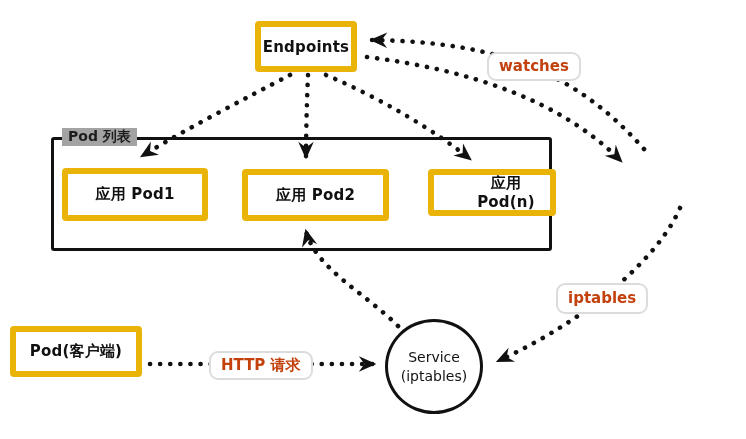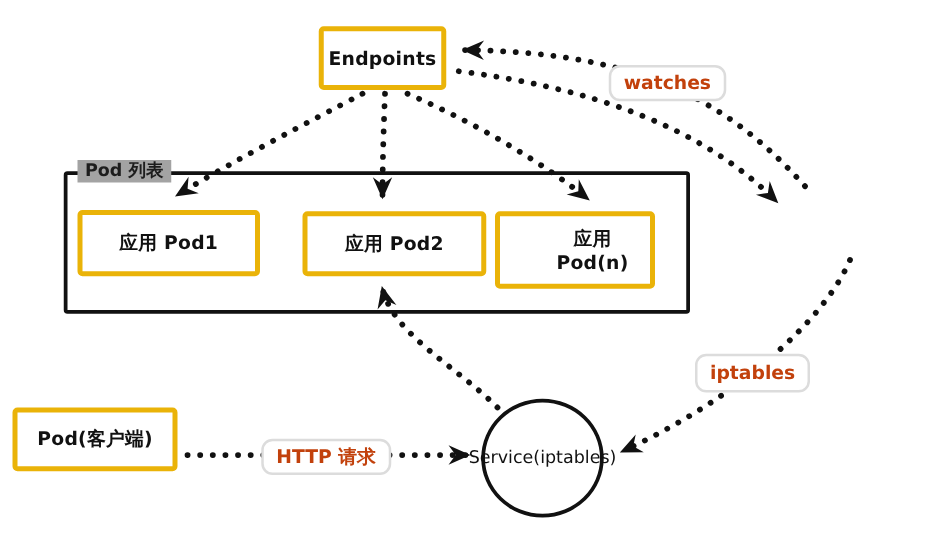--- a/index.html
+++ b/index.html
@@ -16,35 +16,35 @@
   .connectors {
     position: absolute;
     left: 0; top: 0;
     width: 746px; height: 439px;
     z-index: 1;
   }
   .node {
     position: absolute;
     z-index: 2;
     background: #fff;
-    border: 4px solid #eab308;
+    border: 6px solid #eab308;
     border-radius: 4px;
     display: flex;
     align-items: center;
     justify-content: center;
     font-weight: bold;
     font-size: 15px;
     text-align: center;
     letter-spacing: 0.2px;
   }
   .node-endpoints   { left: 255px; top: 21px;  width: 102px; height: 51px; }
   .node-kube-proxy  { left: 631px; top: 151px; width: 112px; height: 54px; }
   .node-pod1        { left: 62px;  top: 168px; width: 146px; height: 53px; }
   .node-pod2        { left: 242px; top: 169px; width: 147px; height: 52px; }
-  .node-pod-n       { left: 396px; top: 169px; width: 128px; height: 62px; padding-left: 28px; }
+  .node-pod-n       { left: 428px; top: 169px; width: 128px; height: 47px; padding-left: 28px; }
   .node-pod-client  { left: 10px;  top: 326px; width: 132px; height: 51px; }
   .group-pod-list {
     position: absolute;
     left: 51px; top: 137px;
     width: 501px; height: 114px;
     border: 3px solid #111;
     border-radius: 3px;
     background: transparent;
     z-index: 1;
   }
@@ -60,21 +60,21 @@
   }
   .node-service {
     position: absolute;
     left: 385px; top: 319px;
     width: 98px; height: 95px;
     border: 3px solid #111;
     border-radius: 50%;
     background: #fff;
     z-index: 2;
     display: flex;
-    flex-direction: row;
+    flex-direction: column;
     align-items: center;
     justify-content: center;
     font-size: 14px;
     line-height: 19px;
     text-align: center;
   }
   .edge-label {
     position: absolute;
     z-index: 3;
     background: #fff;

